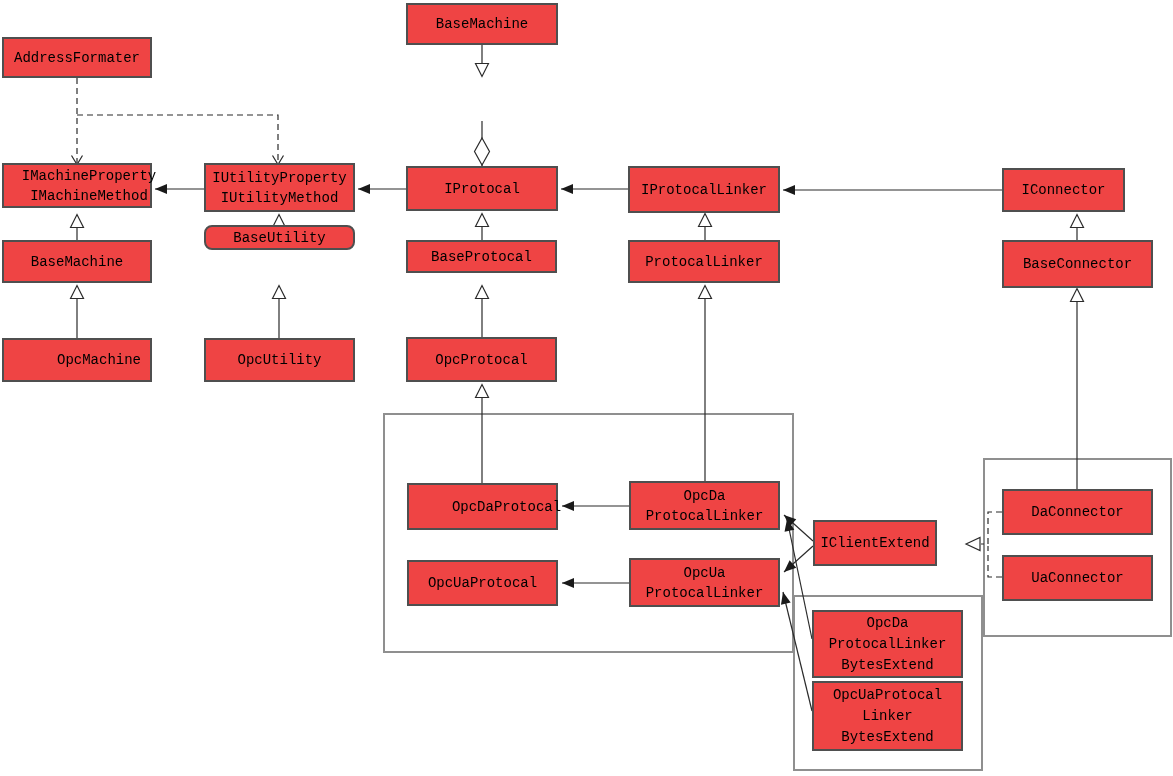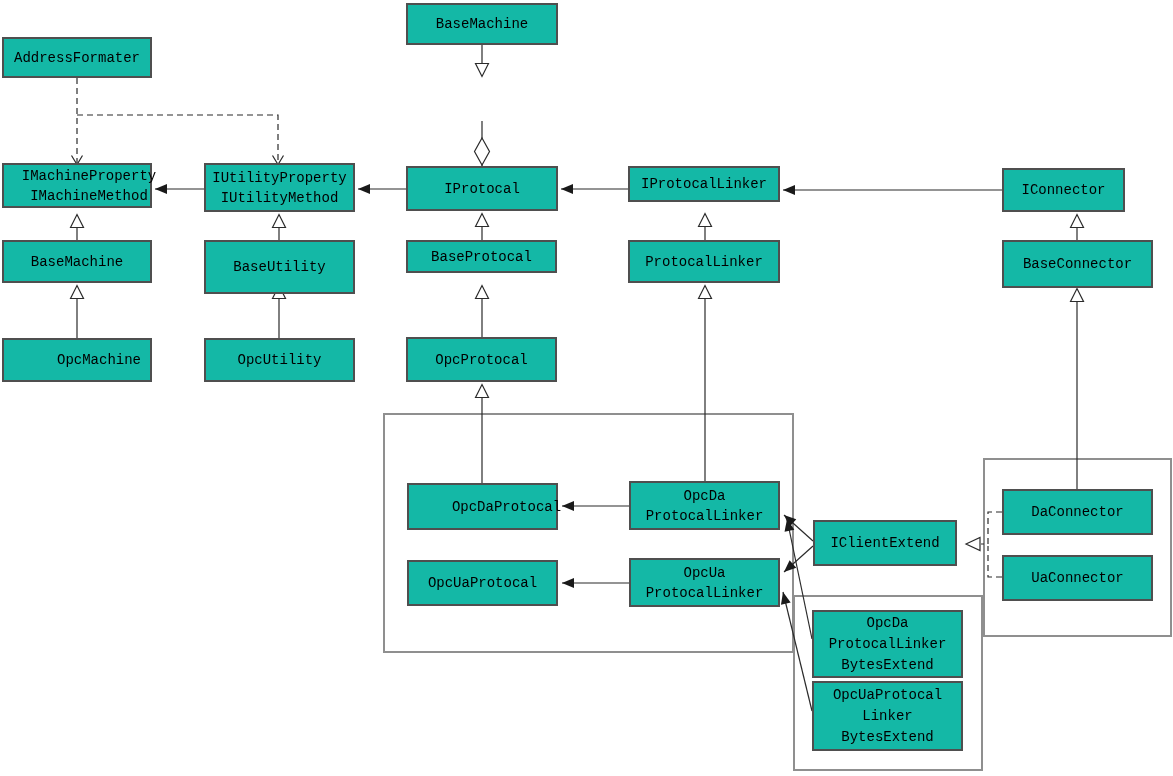--- a/index.html
+++ b/index.html
@@ -7,21 +7,21 @@
     position:relative;width:1173px;height:776px;background:#ffffff;
     font-family:"Liberation Mono","DejaVu Sans Mono",monospace;
     overflow:hidden;
   }
   .group{
     position:absolute;border:2px solid #8f8f8f;background:transparent;
     box-sizing:border-box;z-index:1;
   }
   #edges{position:absolute;left:0;top:0;z-index:2;}
   .node{
-    position:absolute;background:#14b8a6;border:2px solid #4f4f4f;
+    position:absolute;background:#ef4444;border:2px solid #4f4f4f;
     box-sizing:border-box;display:flex;align-items:center;justify-content:center;
     text-align:center;z-index:3;color:#000000;
   }
   .node span{
     white-space:pre-line;font-size:14px;line-height:20px;display:block;
   }
   .node.three span{line-height:21px;}
   .edge{stroke:#2b2b2b;stroke-width:1.2;fill:none;}
   .edge.dashed{stroke-dasharray:6 4;}
   .hollow{fill:#ffffff;stroke:#2b2b2b;stroke-width:1.2;}
@@ -96,31 +96,31 @@
       <span>IMachineProperty
 IMachineMethod</span>
     </div>
   <div class="node" style="left:204px;top:163px;width:151px;height:49px;">
       <span>IUtilityProperty
 IUtilityMethod</span>
     </div>
   <div class="node" style="left:406px;top:166px;width:152px;height:45px;">
       <span>IProtocal</span>
     </div>
-  <div class="node" style="left:628px;top:166px;width:152px;height:36px;">
+  <div class="node" style="left:628px;top:166px;width:152px;height:47px;">
       <span>IProtocalLinker</span>
     </div>
   <div class="node" style="left:1002px;top:168px;width:123px;height:44px;">
       <span>IConnector</span>
     </div>
 
   <div class="node" style="left:2px;top:240px;width:150px;height:43px;">
       <span>BaseMachine</span>
     </div>
-  <div class="node" style="left:204px;top:240px;width:151px;height:54px;">
+  <div class="node" style="left:204px;top:225px;width:151px;height:25px;border-radius:8px;">
       <span>BaseUtility</span>
     </div>
   <div class="node" style="left:406px;top:240px;width:151px;height:33px;">
       <span>BaseProtocal</span>
     </div>
   <div class="node" style="left:628px;top:240px;width:152px;height:43px;">
       <span>ProtocalLinker</span>
     </div>
   <div class="node" style="left:1002px;top:240px;width:151px;height:48px;">
       <span>BaseConnector</span>
@@ -144,21 +144,21 @@
     </div>
   <div class="node" style="left:629px;top:481px;width:151px;height:49px;">
       <span>OpcDa
 ProtocalLinker</span>
     </div>
   <div class="node" style="left:629px;top:558px;width:151px;height:49px;">
       <span>OpcUa
 ProtocalLinker</span>
     </div>
 
-  <div class="node" style="left:813px;top:520px;width:144px;height:46px;">
+  <div class="node" style="left:813px;top:520px;width:124px;height:46px;">
       <span>IClientExtend</span>
     </div>
 
   <div class="node three" style="left:812px;top:610px;width:151px;height:68px;">
       <span>OpcDa
 ProtocalLinker
 BytesExtend</span>
     </div>
   <div class="node three" style="left:812px;top:681px;width:151px;height:70px;">
       <span>OpcUaProtocal

